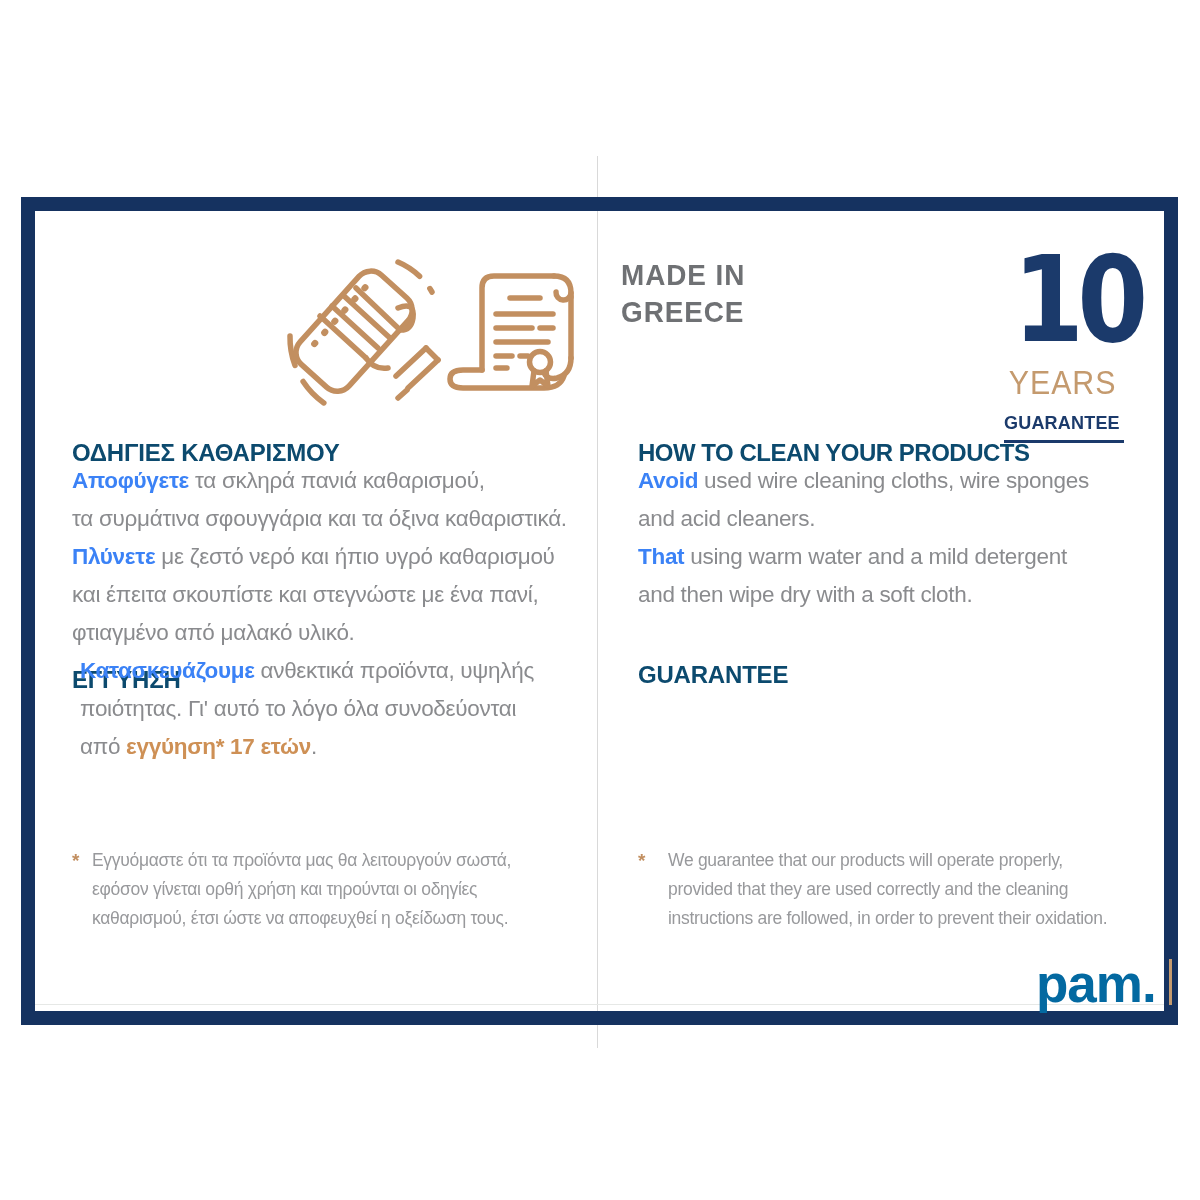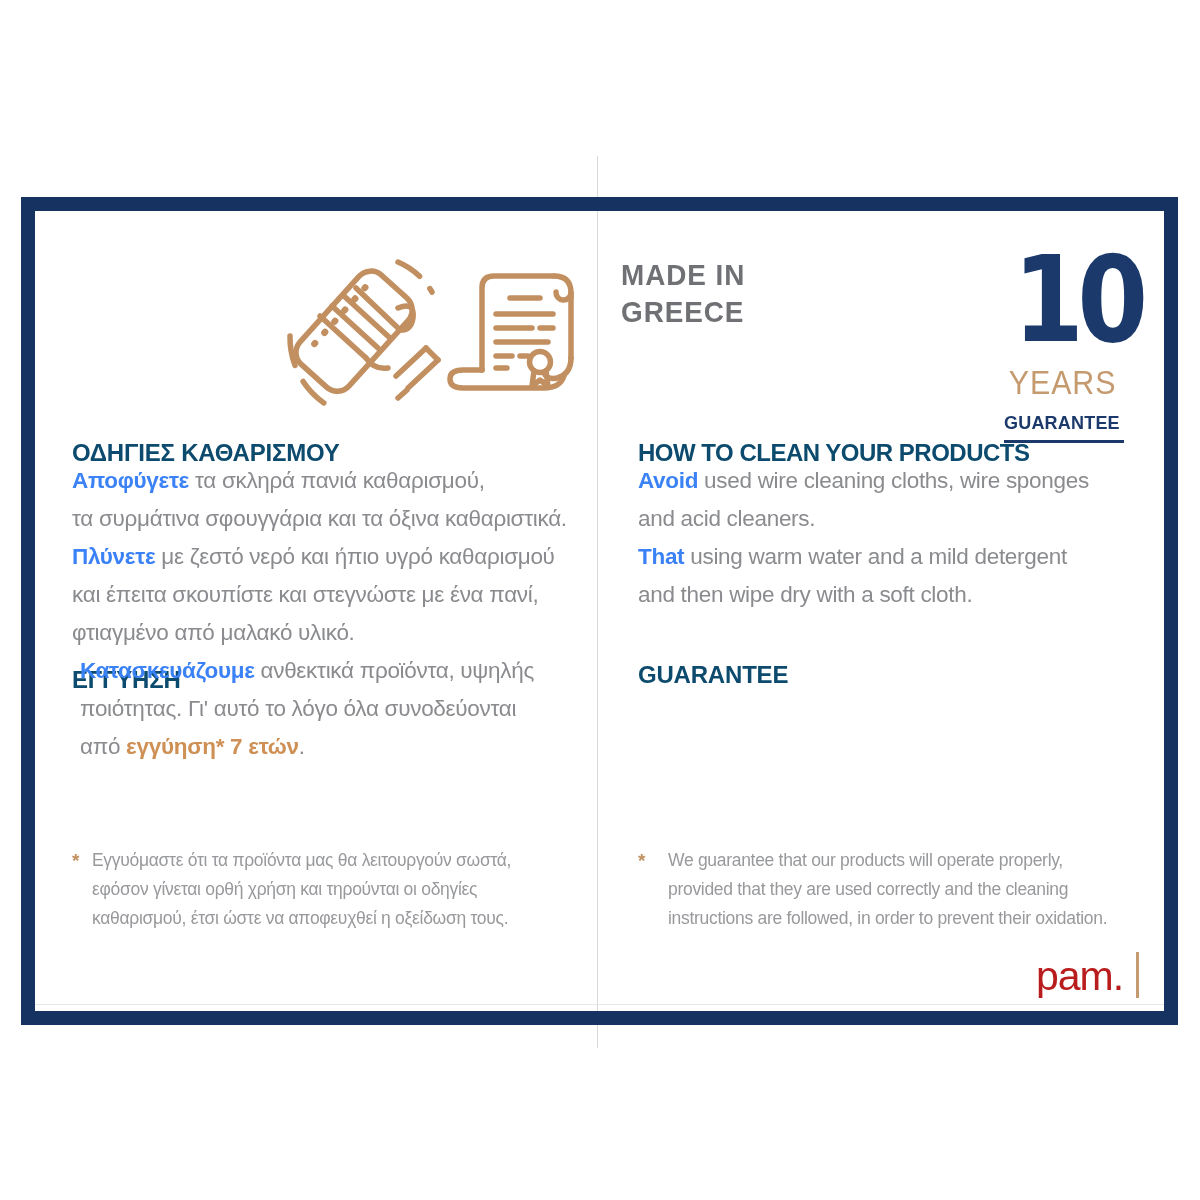--- a/index.html
+++ b/index.html
@@ -56,21 +56,21 @@
     position:absolute;display:flex;
     font-size:17.5px;color:#98999c;line-height:29px;letter-spacing:-0.3px;
   }
   .footnote .mark{
     color:#c28f60;font-weight:700;font-size:19px;flex:0 0 auto;
   }
   .footnote .note-text{white-space:pre-line;}
   .fn-left .mark{width:20px;}
   .fn-right .mark{width:30px;}
   .brand{position:absolute;left:1036px;top:953px;display:flex;align-items:center;}
-  .brand-text{font-size:41px;font-weight:400;color:#b91c1c;letter-spacing:-1px;}
+  .brand-text{font-size:53px;font-weight:700;color:#0369a1;letter-spacing:-1px;}
   .brand-bar{width:3px;height:46px;background:#c49a6e;margin-left:13px;margin-top:-4px;}
 </style>
 </head>
 <body>
 
 <div class="page">
 
   <div class="fold-line"></div>
   <div class="crease"></div>
   <div class="frame"></div>
@@ -131,21 +131,21 @@
   <p class="body-text" style="left:72px;top:462px;margin:0;"><span class="lead">Αποφύγετε</span><span> τα σκληρά πανιά καθαρισμού,
 τα συρμάτινα σφουγγάρια και τα όξινα καθαριστικά.
 </span><span class="lead">Πλύνετε</span><span> με ζεστό νερό και ήπιο υγρό καθαρισμού
 και έπειτα σκουπίστε και στεγνώστε με ένα πανί,
 φτιαγμένο από μαλακό υλικό.</span></p>
 
   <div class="heading" style="left:72px;top:658px;margin-top:7px;">ΕΓΓΥΗΣΗ</div>
 
   <p class="body-text" style="left:72px;top:644px;margin:8px;"><span class="lead">Κατασκευάζουμε</span><span> ανθεκτικά προϊόντα, υψηλής
 ποιότητας. Γι' αυτό το λόγο όλα συνοδεύονται
-από </span><span class="hl">εγγύηση* 7 ετών</span><span>.</span></p>
+από </span><span class="hl">εγγύηση* 17 ετών</span><span>.</span></p>
 
   <div class="footnote fn-left" style="left:72px;top:846px;">
     <span class="mark">*</span>
     <span class="note-text">Εγγυόμαστε ότι τα προϊόντα μας θα λειτουργούν σωστά,
 εφόσον γίνεται ορθή χρήση και τηρούνται οι οδηγίες
 καθαρισμού, έτσι ώστε να αποφευχθεί η οξείδωση τους.</span>
   </div>
 
   <div class="heading" style="left:638px;top:438px;letter-spacing:-0.5px;">HOW TO CLEAN YOUR PRODUCTS</div>
 

